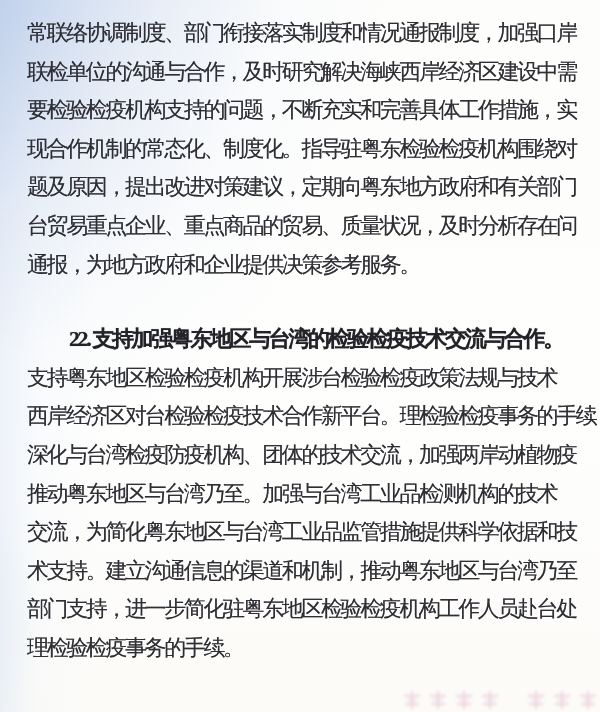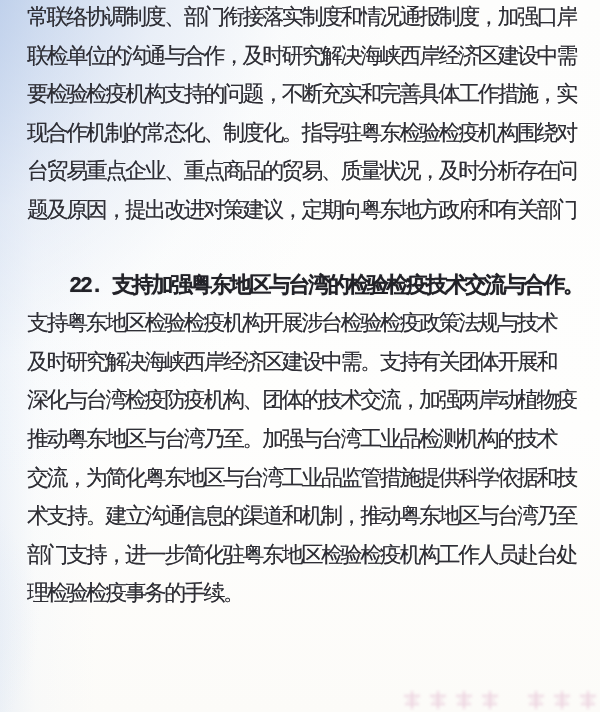--- a/index.html
+++ b/index.html
@@ -24,22 +24,21 @@
         rgba(173,195,230,0.70) 0%,
         rgba(210,223,242,0.30) 45%,
         rgba(255,255,255,0) 70%),
       linear-gradient(to right,
         rgba(214,226,243,0.40) 0px,
         rgba(232,239,249,0.18) 35px,
         rgba(255,255,255,0) 95px),
       linear-gradient(180deg, #fdfdfc 0%, #fefefd 60%, #fcfbf8 100%);
   }
   .text-block {
-    padding: 0 0 0 27px;
-    font-family: Liberation Mono, monospace;
+    padding: 14px 0 0 27px;
   }
   .line {
     height: 38.6px;
     line-height: 38.6px;
     font-size: 22px;
     letter-spacing: -2.4px;
     white-space: nowrap;
     color: #2e2e35;
     text-shadow: 0 0 0.4px rgba(46,46,53,0.55);
   }
@@ -87,28 +86,29 @@
 <body>
 
 <div class="page">
   <div class="text-block">
 
     <div class="para">
       <div class="line">常联络协调制度、部门衔接落实制度和情况通报制度，加强口岸</div>
       <div class="line">联检单位的沟通与合作，及时研究解决海峡西岸经济区建设中需</div>
       <div class="line">要检验检疫机构支持的问题，不断充实和完善具体工作措施，实</div>
       <div class="line">现合作机制的常态化、制度化。指导驻粤东检验检疫机构围绕对</div>
+      <div class="line">题及原因，提出改进对策建议，定期向粤东地方政府和有关部门</div>
       <div class="line">台贸易重点企业、重点商品的贸易、质量状况，及时分析存在问</div>
-      <div class="line">题及原因，提出改进对策建议，定期向粤东地方政府和有关部门</div>
+      <div class="line">通报，为地方政府和企业提供决策参考服务。</div>
     </div>
 
     <div class="para">
       <div class="line indent bold">22. 支持加强粤东地区与台湾的检验检疫技术交流与合作。</div>
       <div class="line">支持粤东地区检验检疫机构开展涉台检验检疫政策法规与技术</div>
-      <div class="line">及时研究解决海峡西岸经济区建设中需。支持有关团体开展和</div>
+      <div class="line">西岸经济区对台检验检疫技术合作新平台。理检验检疫事务的手续</div>
       <div class="line">深化与台湾检疫防疫机构、团体的技术交流，加强两岸动植物疫</div>
       <div class="line">推动粤东地区与台湾乃至。加强与台湾工业品检测机构的技术</div>
       <div class="line">交流，为简化粤东地区与台湾工业品监管措施提供科学依据和技</div>
       <div class="line">术支持。建立沟通信息的渠道和机制，推动粤东地区与台湾乃至</div>
       <div class="line">部门支持，进一步简化驻粤东地区检验检疫机构工作人员赴台处</div>
       <div class="line">理检验检疫事务的手续。</div>
     </div>
 
   </div>
 

